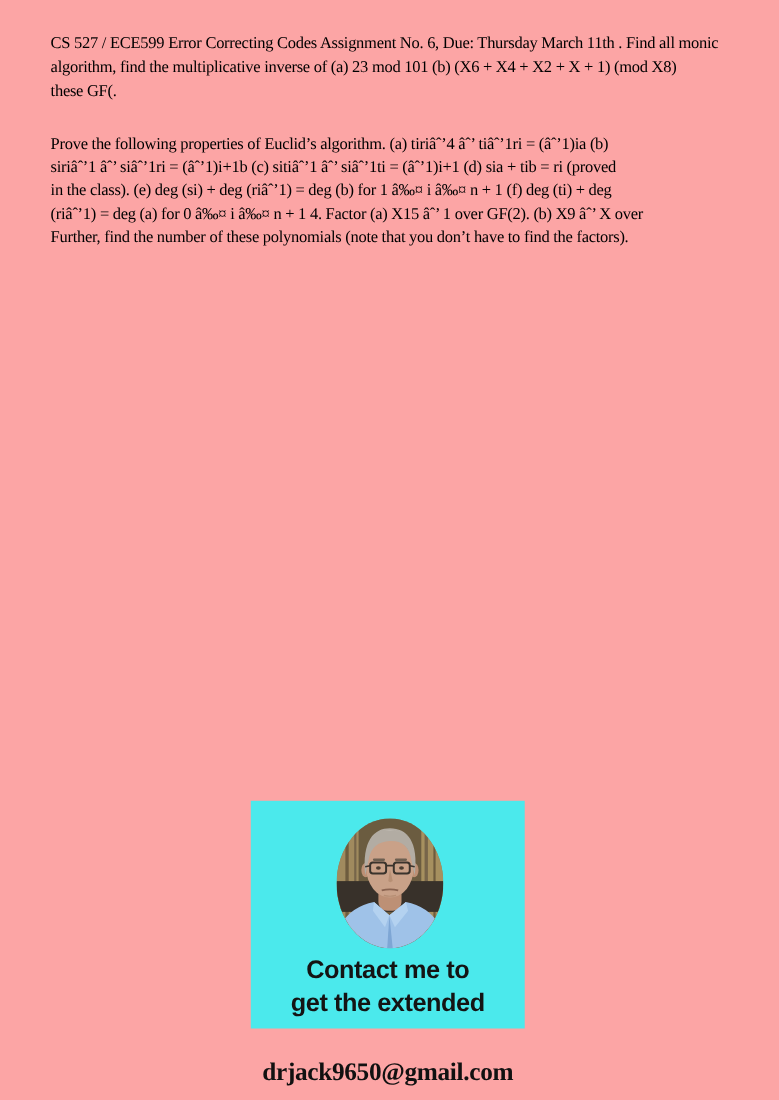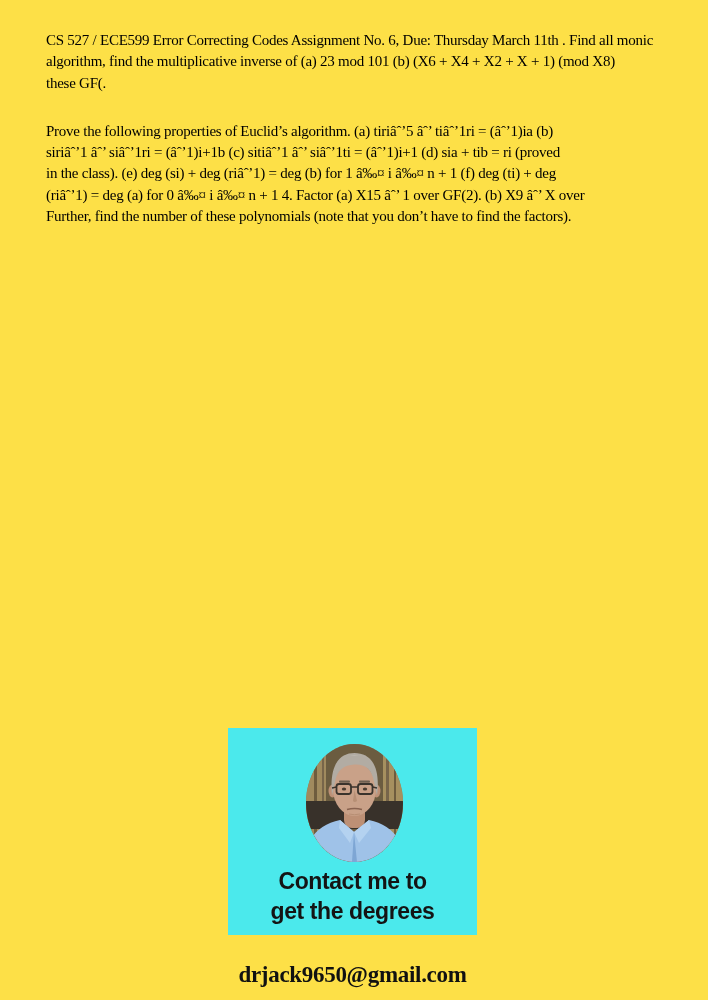--- a/index.html
+++ b/index.html
@@ -4,21 +4,21 @@
 <style>
   html, body {
     margin: 0;
     padding: 0;
     background: #ffffff;
   }
   #page {
     position: relative;
     width: 708px;
     height: 1000px;
-    background: #fde047;
+    background: #fca5a5;
     overflow: hidden;
     font-family: "Liberation Serif", serif;
     text-decoration: underline;
   }
   
   #doc-text {
     position: absolute;
     left: 46px;
     top: 30px;
     color: #000000;
@@ -75,21 +75,21 @@
 
 <div id="page">
 
   <div id="doc-text">
     <div class="para">
       <div class="tline">CS 527 / ECE599 Error Correcting Codes Assignment No. 6, Due: Thursday March 11th . Find all monic</div>
       <div class="tline">algorithm, find the multiplicative inverse of (a) 23 mod 101 (b) (X6 + X4 + X2 + X + 1) (mod X8)</div>
       <div class="tline">these GF(.</div>
     </div>
     <div class="para">
-      <div class="tline">Prove the following properties of Euclid’s algorithm. (a) tiriâˆ’5 âˆ’ tiâˆ’1ri = (âˆ’1)ia (b)</div>
+      <div class="tline">Prove the following properties of Euclid’s algorithm. (a) tiriâˆ’4 âˆ’ tiâˆ’1ri = (âˆ’1)ia (b)</div>
       <div class="tline">siriâˆ’1 âˆ’ siâˆ’1ri = (âˆ’1)i+1b (c) sitiâˆ’1 âˆ’ siâˆ’1ti = (âˆ’1)i+1 (d) sia + tib = ri (proved</div>
       <div class="tline">in the class). (e) deg (si) + deg (riâˆ’1) = deg (b) for 1 â‰¤ i â‰¤ n + 1 (f) deg (ti) + deg</div>
       <div class="tline">(riâˆ’1) = deg (a) for 0 â‰¤ i â‰¤ n + 1 4. Factor (a) X15 âˆ’ 1 over GF(2). (b) X9 âˆ’ X over</div>
       <div class="tline">Further, find the number of these polynomials (note that you don’t have to find the factors).</div>
     </div>
   </div>
 
   <div id="flyer" style="background:#4BE9EC;">
     <svg id="flyer-photo" viewBox="0 0 97 118" xmlns="http://www.w3.org/2000/svg" aria-hidden="true">
       <defs>
@@ -138,18 +138,18 @@
         <ellipse cx="59" cy="45" rx="2.2" ry="1.6" fill="#4a3c30"></ellipse>
 
         <path d="M 48.5 46 L 47 57 Q 48.5 59 51 57 Z" fill="#b78f74"></path>
 
         <path d="M 41 65.5 Q 48.5 63.5 56 65.5" fill="none" stroke="#8a6350" stroke-width="1.6"></path>
         <path d="M 43 70 Q 48.5 71.5 54 70" fill="none" stroke="#b78f74" stroke-width="1"></path>
       </g>
     </svg>
     <div class="flyer-headline">
       <div>Contact me to</div>
-      <div>get the degrees</div>
+      <div>get the extended</div>
     </div>
     <div class="flyer-email">drjack9650@gmail.com</div>
   </div>
 
 </div>
 
 </body></html>

